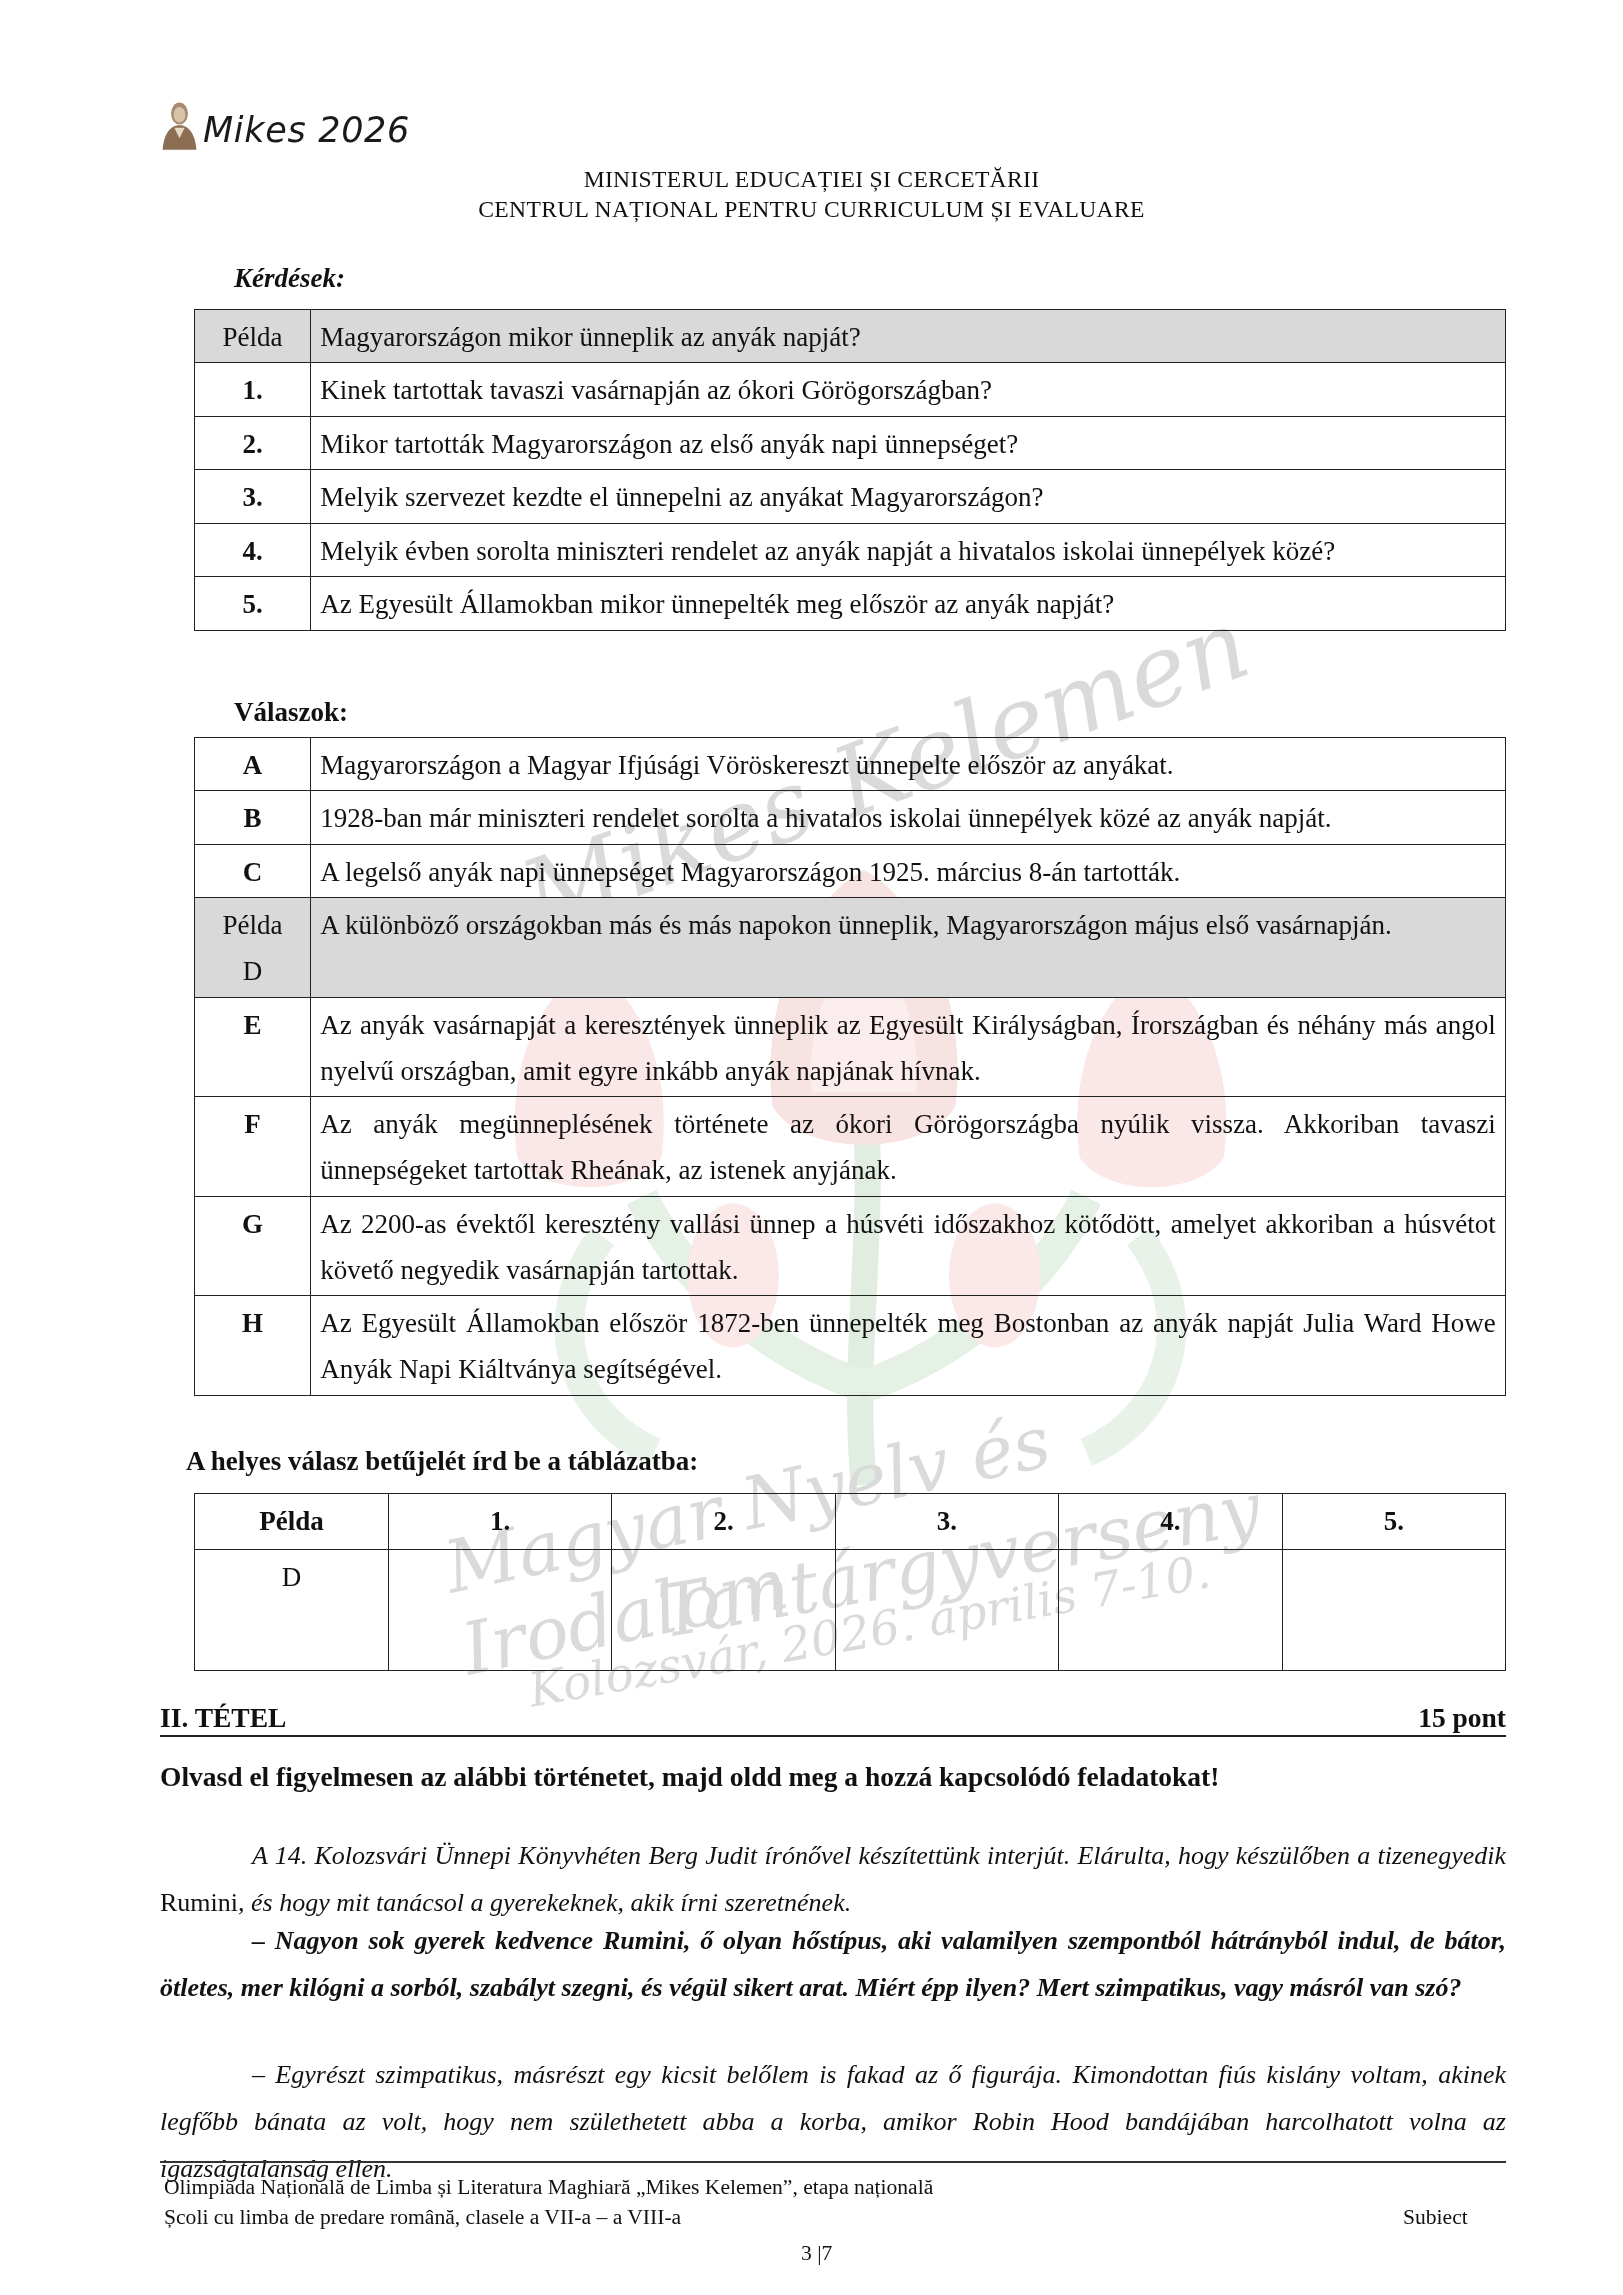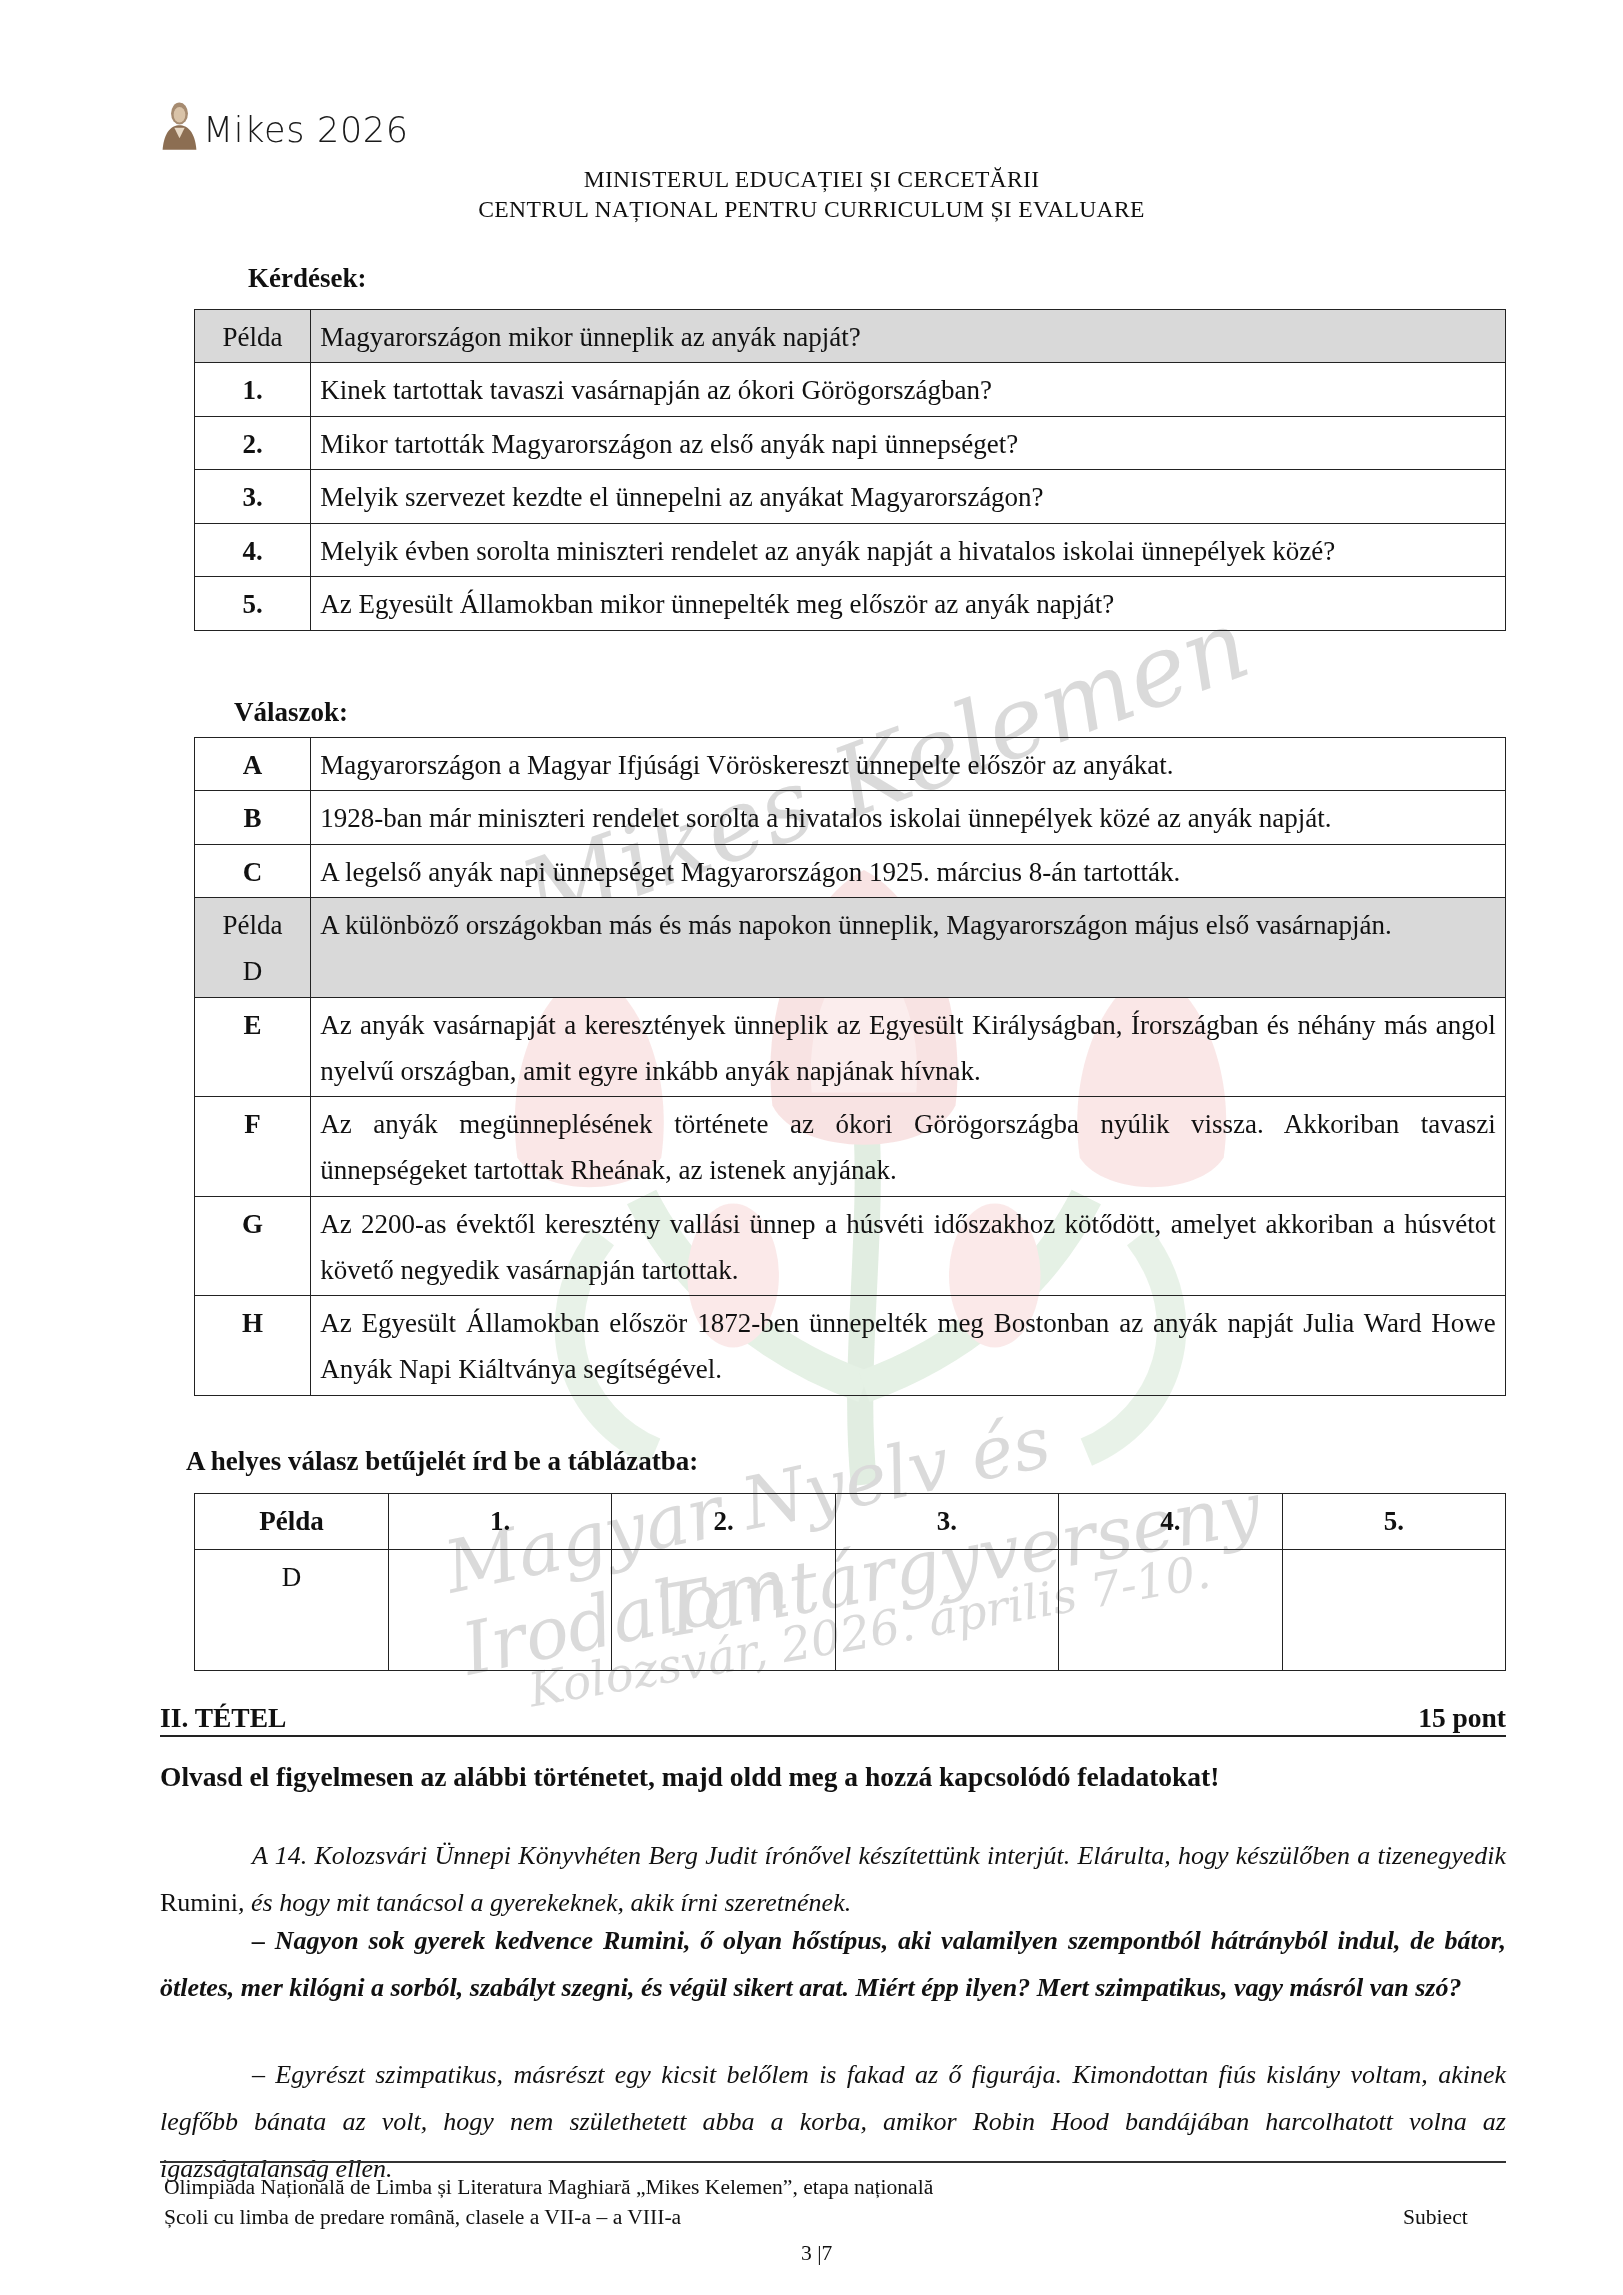--- a/index.html
+++ b/index.html
@@ -1,19 +1,19 @@
 <!DOCTYPE html>
 <html style="font-size:10.5px"><head>
 <meta charset="utf-8">
 <style>
   html, body { margin: 0; padding: 0; background: #ffffff; }
   body { width: 1623px; height: 2295px; position: relative; overflow: hidden;
          font-family: "Liberation Serif", "DejaVu Serif", serif; color: #111; }
   .abs { position: absolute; }
-  .logo { left: 160px; top: 98px; height: 52px; display: flex; align-items: flex-end; }
+  .logo { left: 160px; top: 98px; height: 52px; display: flex; align-items: flex-end; font-style: italic; }
   .logo-portrait { width: 39px; height: 51px; position: relative; margin-right: 3.9px; }
   .logo-text { font-family: "DejaVu Sans", sans-serif; font-size: 35px; line-height: 39px; color: #1a1a1a; letter-spacing: 0.7px; font-weight: 300; }
   .hdr { left: 0; width: 1623px; text-align: center; font-size: 23.6px; line-height: 29px; letter-spacing: 0.3px; }
   .h-bold { font-weight: bold; font-size: 27px; }
   table.grid { position: absolute; border-collapse: collapse; table-layout: fixed; font-size: 27px; }
   table.grid td { border: 1.3px solid #222; vertical-align: top; padding: 3.9px 9.2px 2.6px 9.2px; line-height: 46px; }
   table.grid td.lab { text-align: center; padding-left: 2.6px; padding-right: 2.6px; }
   .bold { font-weight: bold; }
   .shade { background: #d9d9d9; }
   .justify { text-align: justify; text-align-last: left; margin-left: 36px; }
@@ -64,21 +64,21 @@
     <ellipse cx="30" cy="22" rx="13" ry="17" fill="#a68b70"></ellipse>
     <ellipse cx="30" cy="24" rx="9" ry="12" fill="#d9c3a8"></ellipse>
     <path d="M4 78 C 6 50, 18 40, 30 40 C 42 40, 54 50, 56 78 Z" fill="#8c6e52"></path>
     <path d="M22 44 L30 60 L38 44 Z" fill="#e7d8c4"></path>
   </svg>
   <span class="logo-text">Mikes 2026</span>
 </div>
 <div class="abs hdr" style="top:165px;">MINISTERUL EDUCAȚIEI ȘI CERCETĂRII</div>
 <div class="abs hdr" style="top:195px;">CENTRUL NAȚIONAL PENTRU CURRICULUM ȘI EVALUARE</div>
 
-<div class="abs h-bold" style="left:248px; top:263px;">Kérdések:</div>
+<div class="abs h-bold" style="left:234px; top:263px;font-style:italic;">Kérdések:</div>
 <table class="grid" style="left:194px; top:309px; width:1312px;">
   <colgroup>
       <col style="width:116px">
       <col>
     </colgroup>
   <tbody>
       <tr class="shade">
     <td class="lab">Példa</td>
     <td>Magyarországon mikor ünneplik az anyák napját?</td>
   </tr>

